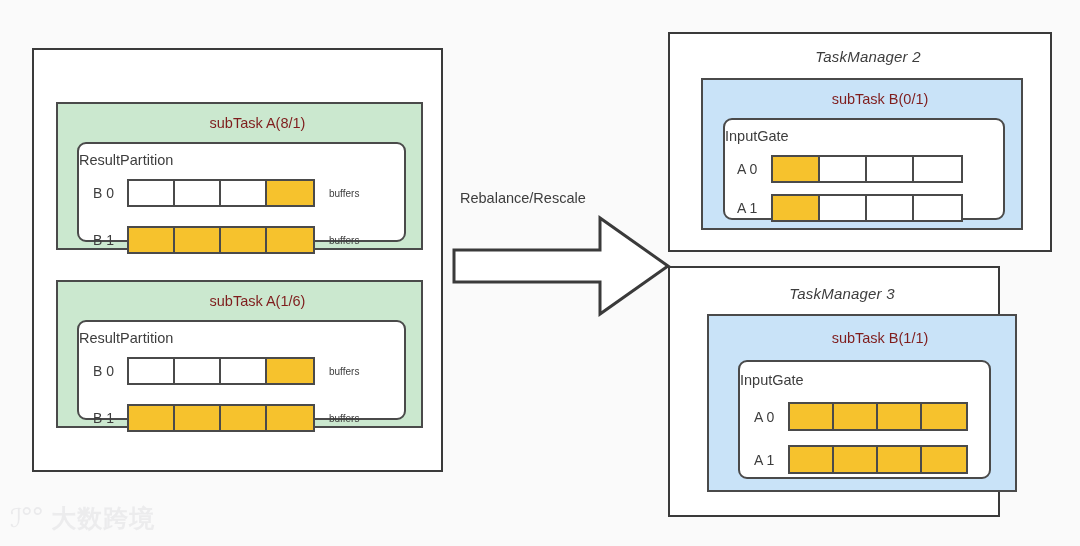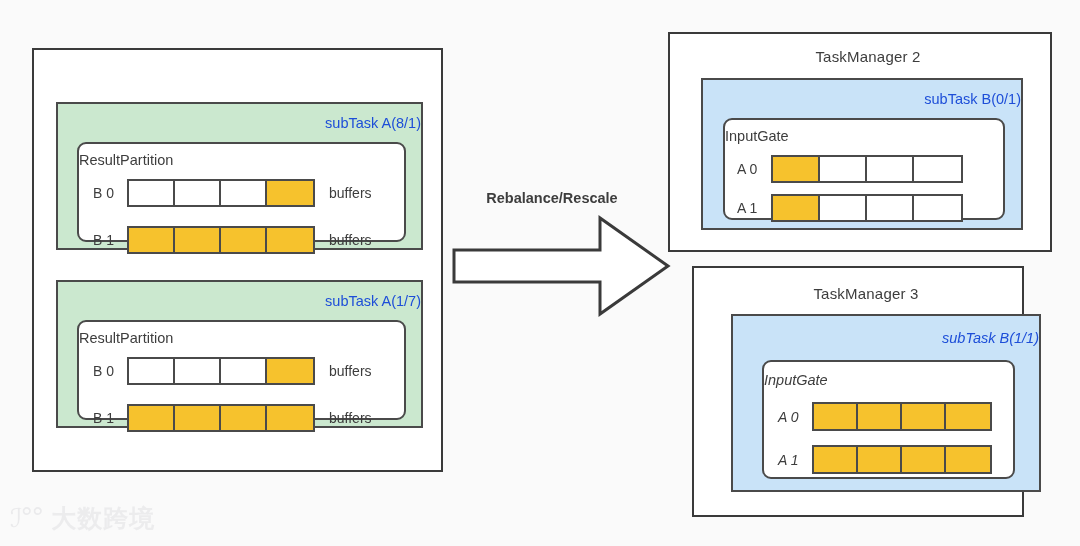--- a/index.html
+++ b/index.html
@@ -24,35 +24,36 @@
     border: 2px solid #3a3a3a;
     box-sizing: border-box;
   }
   .tm-title {
     position: absolute;
     left: 16px; right: 0;
     text-align: center;
     font-size: 15px;
     color: #3d3d3d;
     letter-spacing: .2px;
+    font-style: italic;
   }
 
   .subtask-panel {
     position: absolute;
     border: 2px solid #4a4a4a;
     box-sizing: border-box;
   }
   .subtask-panel.green { background: #cbe8cf; }
   .subtask-panel.blue  { background: #c9e3f8; }
   .subtask-title {
     position: absolute;
     left: 0; right: 0;
-    text-align: right;
+    text-align: center;
     font-size: 14.5px;
-    color: #1d4ed8;
+    color: #7f1d1d;
     padding-left: 36px;
   }
 
   .inner-card {
     position: absolute;
     background: #ffffff;
     border: 2px solid #4a4a4a;
     border-radius: 9px;
     box-sizing: border-box;
   }
@@ -83,41 +84,39 @@
     box-sizing: content-box;
   }
   .cell {
     box-sizing: border-box;
     border-right: 2px solid #4a4a4a;
     background: #ffffff;
   }
   .cell:last-child { border-right: none; }
   .cell.filled { background: #f6c22d; }
   .buf-suffix {
-    font-size: 14px;
+    font-size: 10px;
     color: #3d3d3d;
     margin-left: 14px;
     white-space: nowrap;
   }
 
   
   #arrow-group {
     position: absolute;
     left: 452px;
     top: 190px;
     width: 222px;
     height: 130px;
   }
   #arrow-label {
     position: absolute;
-    top: 0; left: 0; width: 200px;
-    text-align: center;
+    top: 0; left: 8px; width: 200px;
     font-size: 14.5px;
     color: #3d3d3d;
-    font-weight: bold;
   }
   #arrow-svg { position: absolute; top: 22px; left: 0; }
 
   
   #watermark {
     position: absolute;
     left: 10px;
     top: 505px;
     display: flex;
     align-items: center;
@@ -171,21 +170,21 @@
             <span class="cell filled" style="width:46px;height:24px;"></span>
             <span class="cell filled" style="width:46px;height:24px;"></span>
             <span class="cell filled" style="width:46px;height:24px;"></span>
           </span>
           <span class="buf-suffix">buffers</span>
         </div>
       </div>
     </div>
 
     <div class="subtask-panel green" style="left:22px; top:230px; width:367px; height:148px;">
-      <div class="subtask-title" style="top:11px;">subTask A(1/7)</div>
+      <div class="subtask-title" style="top:11px;">subTask A(1/6)</div>
 
       <div class="inner-card" style="left:19px; top:38px; width:329px; height:100px;">
         <div class="inner-title" style="top:8px;">ResultPartition</div>
 
         <div class="buf-row" style="left:14px; top:35px;">
           <span class="buf-label">B 0</span>
           <span class="cells">
             <span class="cell" style="width:46px;height:24px;"></span>
             <span class="cell" style="width:46px;height:24px;"></span>
             <span class="cell" style="width:46px;height:24px;"></span>
@@ -240,24 +239,24 @@
             <span class="cell filled" style="width:47px;height:24px;"></span>
             <span class="cell" style="width:47px;height:24px;"></span>
             <span class="cell" style="width:47px;height:24px;"></span>
             <span class="cell" style="width:47px;height:24px;"></span>
           </span>
         </div>
       </div>
     </div>
   </div>
 
-  <div class="tm-box" style="left:668px; top:266px; width:332px; height:251px;margin-left:24px;">
+  <div class="tm-box" style="left:668px; top:266px; width:332px; height:251px;">
     <div class="tm-title" style="top:17px;">TaskManager 3</div>
 
-    <div class="subtask-panel blue" style="left:37px; top:46px; width:310px; height:178px;font-style:italic;">
+    <div class="subtask-panel blue" style="left:37px; top:46px; width:310px; height:178px;">
       <div class="subtask-title" style="top:14px;">subTask B(1/1)</div>
 
       <div class="inner-card" style="left:29px; top:44px; width:253px; height:119px;">
         <div class="inner-title" style="top:10px;">InputGate</div>
 
         <div class="buf-row" style="left:14px; top:40px;">
           <span class="buf-label">A 0</span>
           <span class="cells">
             <span class="cell filled" style="width:44px;height:25px;"></span>
             <span class="cell filled" style="width:44px;height:25px;"></span>

